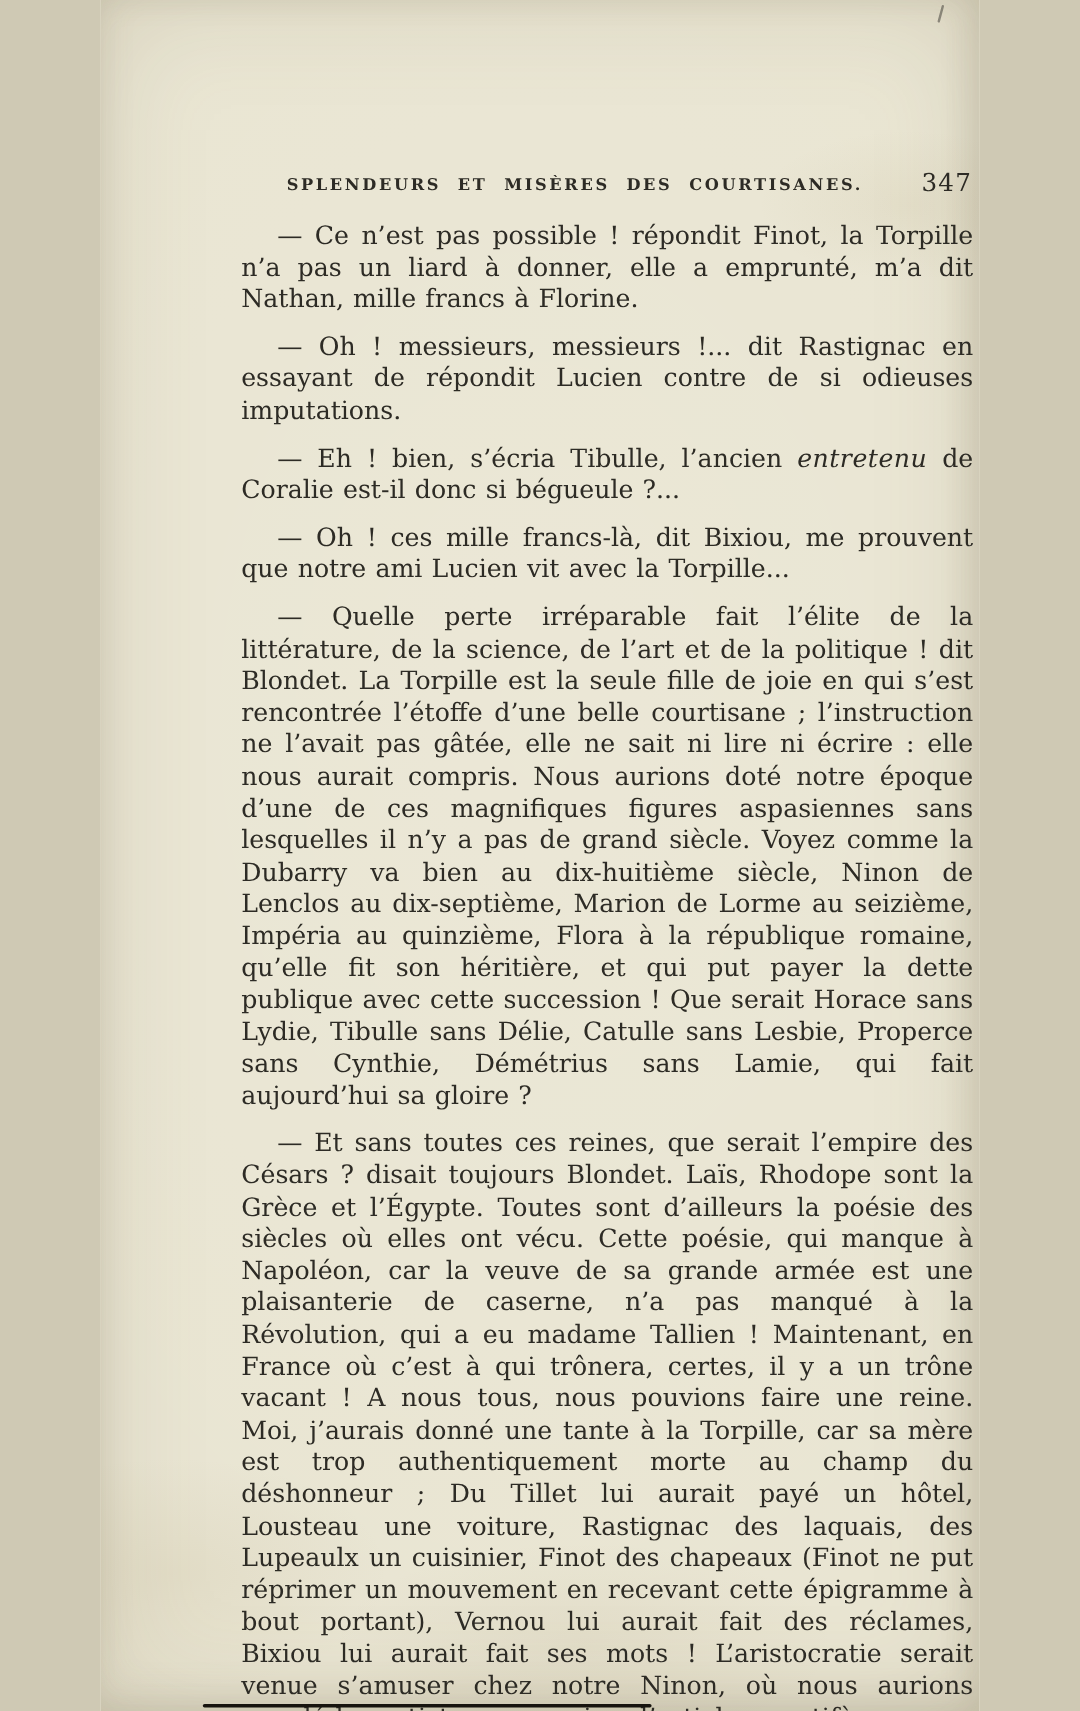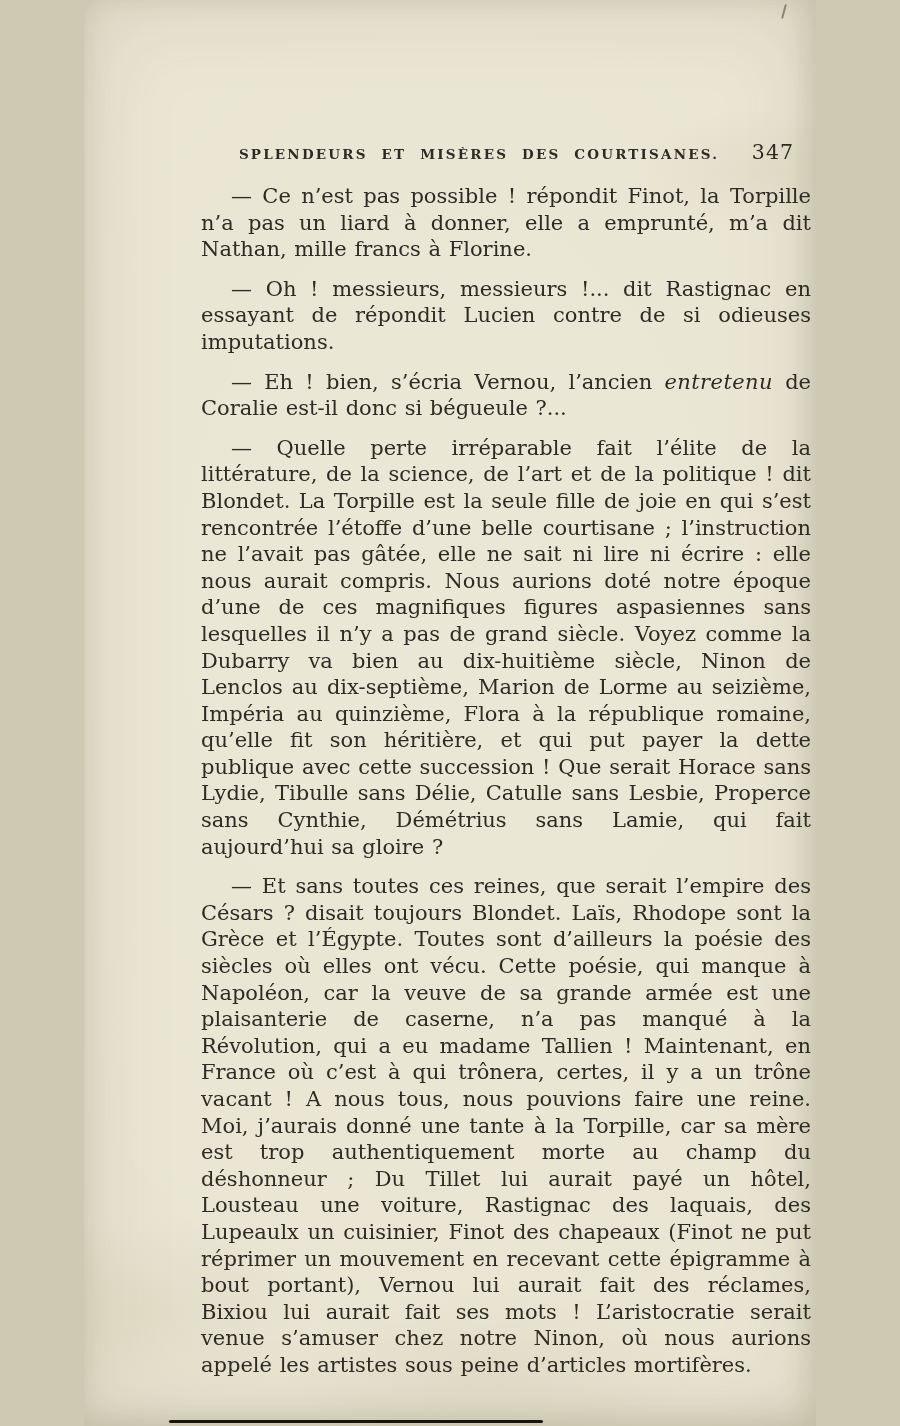--- a/index.html
+++ b/index.html
@@ -78,21 +78,21 @@
     top: 6px;
     text-align: center;
     font-size: 13.5px;
     font-weight: bold;
     letter-spacing: 2.2px;
     word-spacing: 7px;
     white-space: nowrap;
   }
   .page-number {
     position: absolute;
-    right: 30px;
+    right: 14px;
     top: 0;
     font-size: 20.5px;
     letter-spacing: 1px;
   }
   .page-body .para {
     margin: 13px;
     text-indent: 30px;
     text-align: justify;
     font-size: 21px;
     line-height: 26.6px;
@@ -114,21 +114,22 @@
 
     <div class="running-header">
       <div class="running-title">SPLENDEURS ET MISÈRES DES COURTISANES.</div>
       <div class="page-number">347</div>
     </div>
 
     <div class="page-body">
 
     <p class="para"><span>— Ce n’est pas possible ! répondit Finot, la Torpille n’a pas un liard à donner, elle a emprunté, m’a dit Nathan, mille francs à Florine.</span></p>
         <p class="para"><span>— Oh ! messieurs, messieurs !... dit Rastignac en essayant de répondit Lucien contre de si odieuses imputations.</span></p>
-        <p class="para"><span>— Eh ! bien, s’écria Vernou, l’ancien </span><em>entretenu</em><span> de Coralie est-il donc si bégueule ?...</span></p>
+        <p class="para"><span>— Eh ! bien, s’écria Tibulle, l’ancien </span><em>entretenu</em><span> de Coralie est-il donc si bégueule ?...</span></p>
+        <p class="para"><span>— Oh ! ces mille francs-là, dit Bixiou, me prouvent que notre ami Lucien vit avec la Torpille...</span></p>
         <p class="para"><span>— Quelle perte irréparable fait l’élite de la littérature, de la science, de l’art et de la politique ! dit Blondet. La Torpille est la seule fille de joie en qui s’est rencontrée l’étoffe d’une belle courtisane ; l’instruction ne l’avait pas gâtée, elle ne sait ni lire ni écrire : elle nous aurait compris. Nous aurions doté notre époque d’une de ces magnifiques figures aspasiennes sans lesquelles il n’y a pas de grand siècle. Voyez comme la Dubarry va bien au dix-huitième siècle, Ninon de Lenclos au dix-septième, Marion de Lorme au seizième, Impéria au quinzième, Flora à la république romaine, qu’elle fit son héritière, et qui put payer la dette publique avec cette succession ! Que serait Horace sans Lydie, Tibulle sans Délie, Catulle sans Lesbie, Properce sans Cynthie, Démétrius sans Lamie, qui fait aujourd’hui sa gloire ?</span></p>
         <p class="para"><span>— Et sans toutes ces reines, que serait l’empire des Césars ? disait toujours Blondet. Laïs, Rhodope sont la Grèce et l’Égypte. Toutes sont d’ailleurs la poésie des siècles où elles ont vécu. Cette poésie, qui manque à Napoléon, car la veuve de sa grande armée est une plaisanterie de caserne, n’a pas manqué à la Révolution, qui a eu madame Tallien ! Maintenant, en France où c’est à qui trônera, certes, il y a un trône vacant ! A nous tous, nous pouvions faire une reine. Moi, j’aurais donné une tante à la Torpille, car sa mère est trop authentiquement morte au champ du déshonneur ; Du Tillet lui aurait payé un hôtel, Lousteau une voiture, Rastignac des laquais, des Lupeaulx un cuisinier, Finot des chapeaux (Finot ne put réprimer un mouvement en recevant cette épigramme à bout portant), Vernou lui aurait fait des réclames, Bixiou lui aurait fait ses mots ! L’aristocratie serait venue s’amuser chez notre Ninon, où nous aurions appelé les artistes sous peine d’articles mortifères.</span></p>
       </div>
 
   </div>
 
   <div class="bottom-edge-line"></div>
 
 </div>
 

